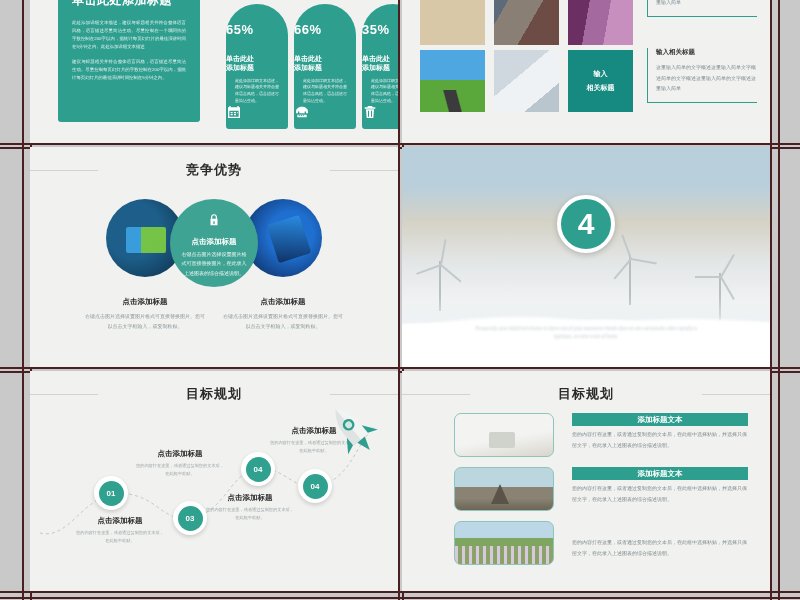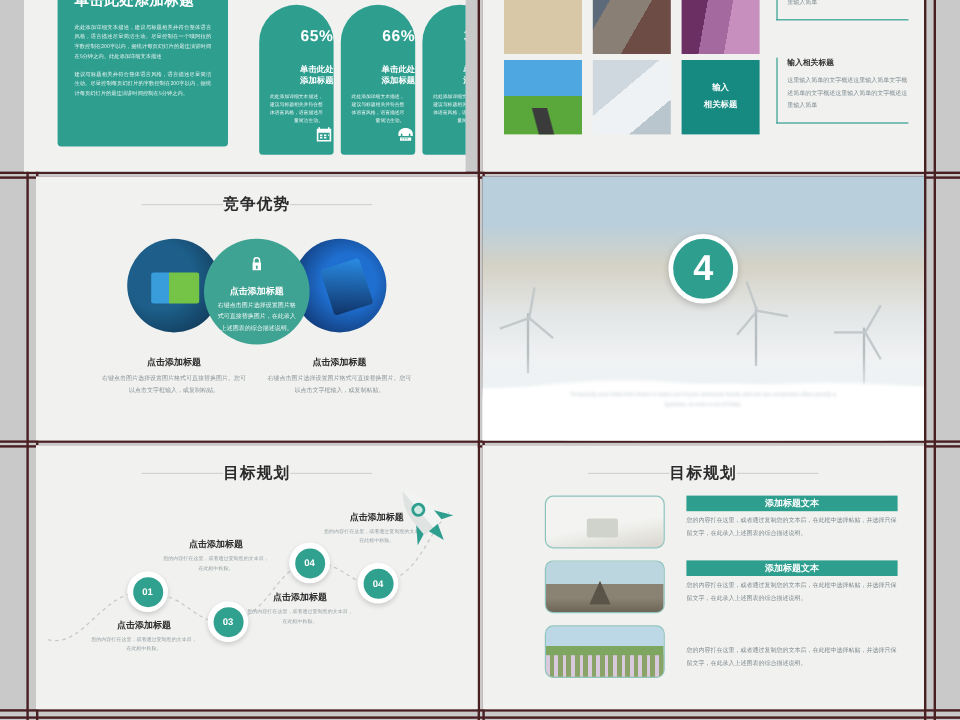--- a/index.html
+++ b/index.html
@@ -15,34 +15,34 @@
   .frame-v { position: absolute; top: 0; bottom: 0; width: 2px; background: #4a1f22; }
   .frame-h { position: absolute; left: 0; right: 0; height: 2px; background: #4a1f22; }
 
   .slide {
     position: absolute;
     background: #f1f2f0;
     overflow: hidden;
   }
 
   
-  .s1 { left: 20px; top: 0px; width: 368px; height: 143px; }
+  .s1 { left: 30px; top: 0px; width: 368px; height: 143px; }
   .s1-card {
     position: absolute; left: 28px; top: -22px; width: 142px; height: 144px;
     background: #2e9e8f; border-radius: 3px; padding: 14px 14px 0 14px;
   }
   .s1-card h2 { color:#fff; font-size: 12px; font-weight: 700; letter-spacing: .5px; margin-bottom: 10px;}
   .s1-card p { color: rgba(255,255,255,.88); font-size: 4.4px; line-height: 1.85; margin-bottom: 6px; text-align: justify;}
 
   .col {
     position: absolute; top: 4px; width: 62px; height: 125px;
     background: #2e9e8f;
     border-radius: 31px 31px 3px 3px;
     color: #fff;
-    text-align: right;
+    text-align: left;
     padding-top: 18px;
   }
   .col .pct { font-size: 13px; font-weight: 700; letter-spacing: .5px; }
   .col .ctitle { font-size: 7px; font-weight: 700; line-height: 1.25; margin-top: 18px; }
   .col .cbody { font-size: 4px; line-height: 1.7; margin-top: 5px; padding: 0 9px; color: rgba(255,255,255,.9);}
   .col .cicon { position: absolute; left: 0; right: 0; bottom: 9px; font-size: 0; }
   .col svg { width: 16px; height: 16px; fill: #fff; }
   .c1 { left: 196px; } .c2 { left: 264px; } .c3 { left: 332px; }
 
   
@@ -69,21 +69,21 @@
 
   .s2-txt { position: absolute; left: 245px; width: 110px; }
   .s2-txt.a { top: -30px; border-left: 1.5px solid #2e9e8f; border-bottom: 1.5px solid #2e9e8f; padding: 6px 0 8px 8px;}
   .s2-txt.b { top: 48px; border-left: 1.5px solid #2e9e8f; border-bottom: 1.5px solid #2e9e8f; padding: 0 0 8px 8px;}
   .s2-txt h4 { font-size: 6.5px; color: #333; font-weight: 700; margin-bottom: 5px; }
   .s2-txt p { font-size: 5px; color: #7e8a90; line-height: 2.1; }
 
   
   .s3 { left: 30px; top: 147px; width: 368px; height: 220px; }
   .slide-title { text-align:center; font-size: 13px; font-weight:700; color:#2b2b2b; letter-spacing:1px;}
-  .title-wrap { position:absolute; left:0; right:0; top:14px; display:flex; align-items:center; justify-content:center; }
+  .title-wrap { position:absolute; left:0; right:0; top:14px; display:flex; align-items:center; justify-content:space-between; }
   .title-wrap .rule { height:1px; width:68px; background:#cfd3d2;}
   .circle-img { position:absolute; width: 78px; height: 78px; border-radius: 50%; top: 52px; }
   .ci-left { left: 76px; background: radial-gradient(circle at 35% 40%, #1d5f8a 0 40%, #0c2b45 100%); }
   .ci-left::after { content:""; position:absolute; left:20px; top:28px; width:40px; height:26px;
      background: linear-gradient(90deg,#3aa0e0 0 38%, #7ac943 38% 100%); border-radius:2px; opacity:.95;}
   .ci-right { right: 76px; background: radial-gradient(circle at 60% 45%, #1f6fd0 0 35%, #0a1f4a 100%); }
   .ci-right::after { content:""; position:absolute; right:16px; top:20px; width:34px; height:40px;
      background: linear-gradient(200deg,#2b8fe6,#0d2c5c); border-radius:3px; transform: rotate(-18deg); opacity:.9;}
   .ci-center {
     position:absolute; left:50%; transform:translateX(-50%); top:52px;
@@ -297,21 +297,21 @@
       <span class="rule"></span>
       <span class="slide-title">目标规划</span>
       <span class="rule"></span>
     </div>
 
     <svg class="dash" width="368" height="220">
       <path d="M10 162 C 40 170, 55 120, 92 122 C 130 126, 130 150, 160 147 C 195 143, 200 100, 228 98
                C 258 96, 262 122, 292 114 C 320 106, 326 74, 344 56" fill="none" stroke="#c3c8c9" stroke-width="1" stroke-dasharray="3 3"></path>
     </svg>
 
-    <div class="node" style="left:76px; top:105px">
+    <div class="node" style="left:64px; top:105px">
       <i>01</i>
     </div>
     <div class="node" style="left:143px; top:130px">
       <i>03</i>
     </div>
     <div class="node" style="left:211px; top:81px">
       <i>04</i>
     </div>
     <div class="node" style="left:268px; top:98px">
       <i>04</i>

